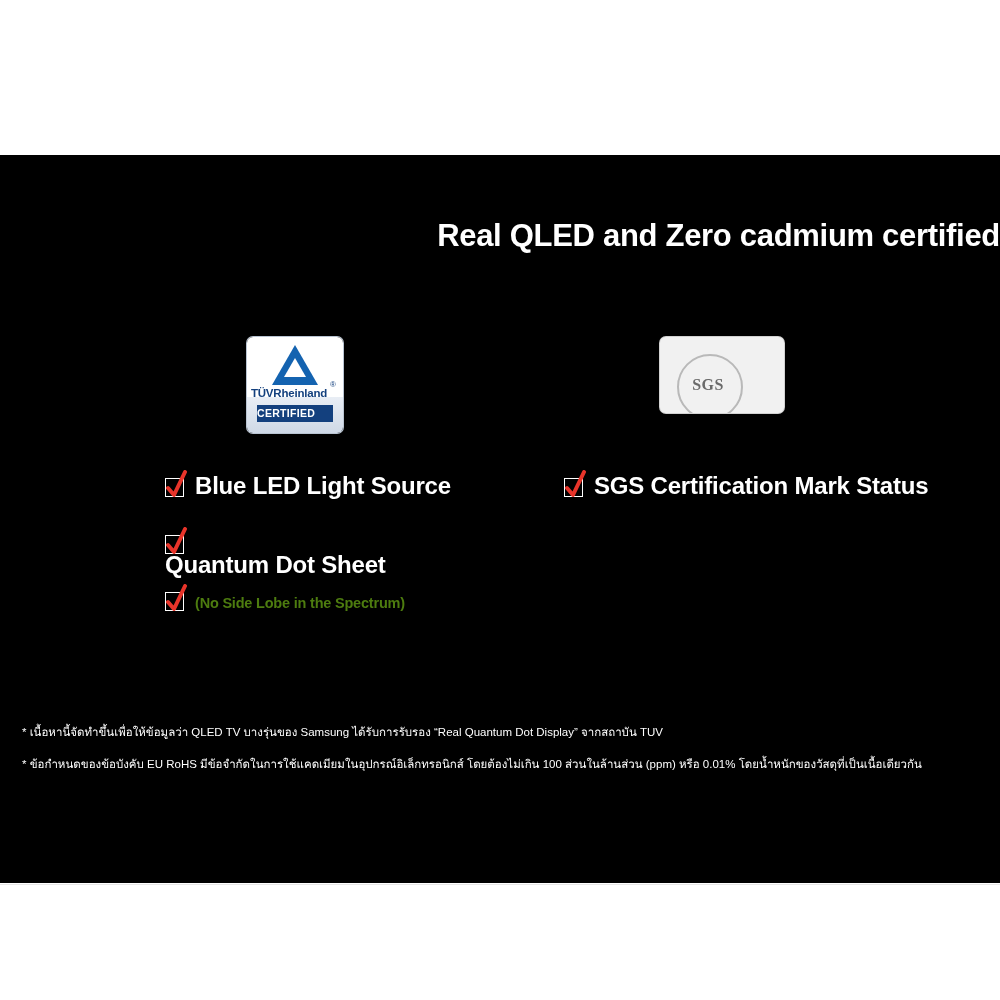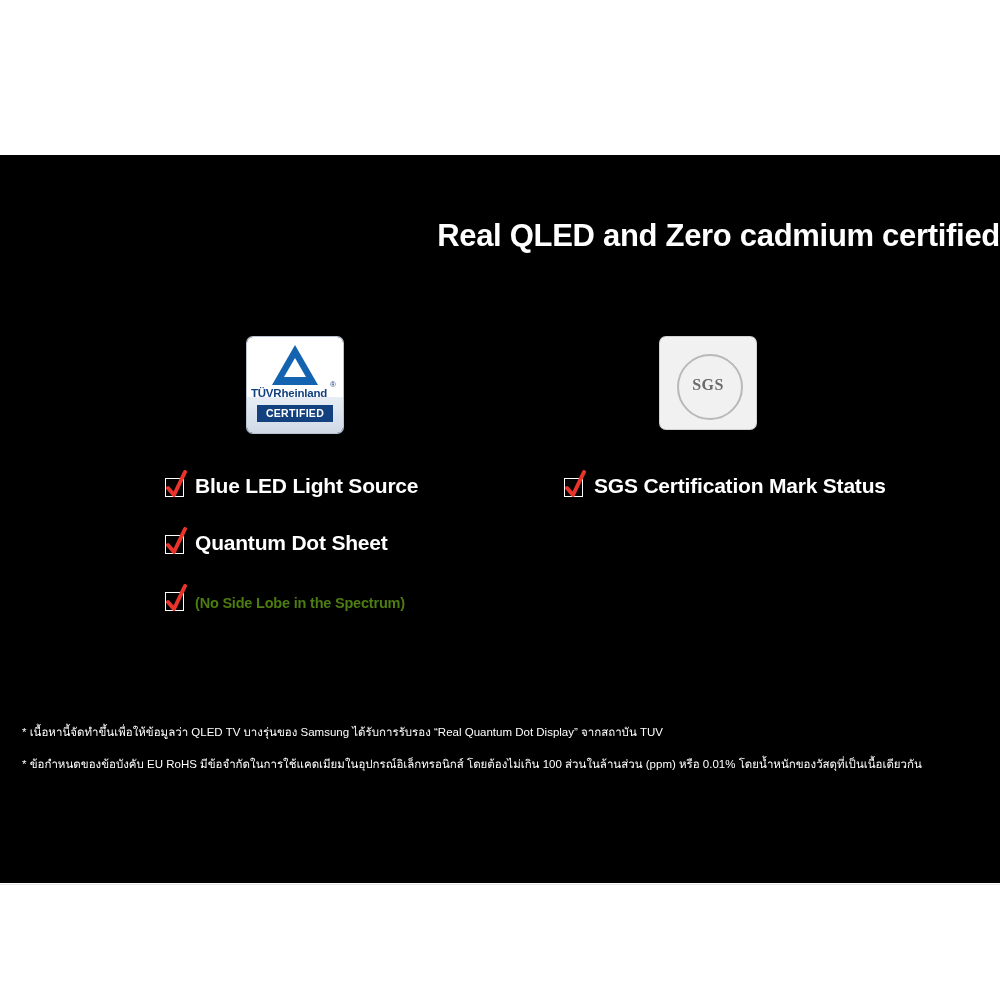--- a/index.html
+++ b/index.html
@@ -102,35 +102,36 @@
   .tuv-certified {
     position: absolute;
     left: 10px;
     top: 68px;
     width: 76px;
     height: 17px;
     background: #13407e;
     color: #ffffff;
     font-size: 10.5px;
     font-weight: bold;
-    text-align: center;
+    text-align: left;
     line-height: 17px;
     letter-spacing: 0.3px;
   }
 
   .sgs-badge {
     position: absolute;
     left: 660px;
     top: 0;
     width: 96px;
-    height: 92px;
+    height: 76px;
     border-radius: 6px;
     background: #f1f1f1;
     box-shadow: 0 0 0 1px #d2d2d2;
     overflow: hidden;
+    padding-left: 28px;
   }
   .sgs-ring {
     position: absolute;
     left: 17px;
     top: 17px;
     width: 62px;
     height: 62px;
     border-radius: 50%;
     border: 2px solid #b9b9b9;
   }
@@ -166,36 +167,36 @@
     position: relative;
     width: 17px;
     height: 17px;
     border: 1.6px solid #ffffff;
     margin-right: 11px;
     margin-top: 3px;
     flex: none;
   }
   .check-icon svg { position: absolute; left: -4px; top: -9px; }
   .check-label {
-    font-size: 21px;
+    font-size: 24px;
     font-weight: bold;
     color: #ffffff;
     letter-spacing: -0.2px;
     line-height: 22px;
   }
   .check-sub {
     font-size: 14.5px;
     font-weight: bold;
     color: #4d7c0f;
     margin-top: 6px;
     letter-spacing: -0.2px;
   }
 
   #item-blue   { left: 165px; top: 320px; }
-  #item-qd     { left: 165px; top: 377px; }
+  #item-qd     { left: 165px; top: 377px; flex-direction: column; }
   #item-spec   { left: 165px; top: 434px; }
   #item-sgs    { left: 532px; top: 320px; padding-left: 32px; }
 
   
   #footnotes {
     position: absolute;
     left: 22px;
     top: 553px;
     width: 950px;
   }

